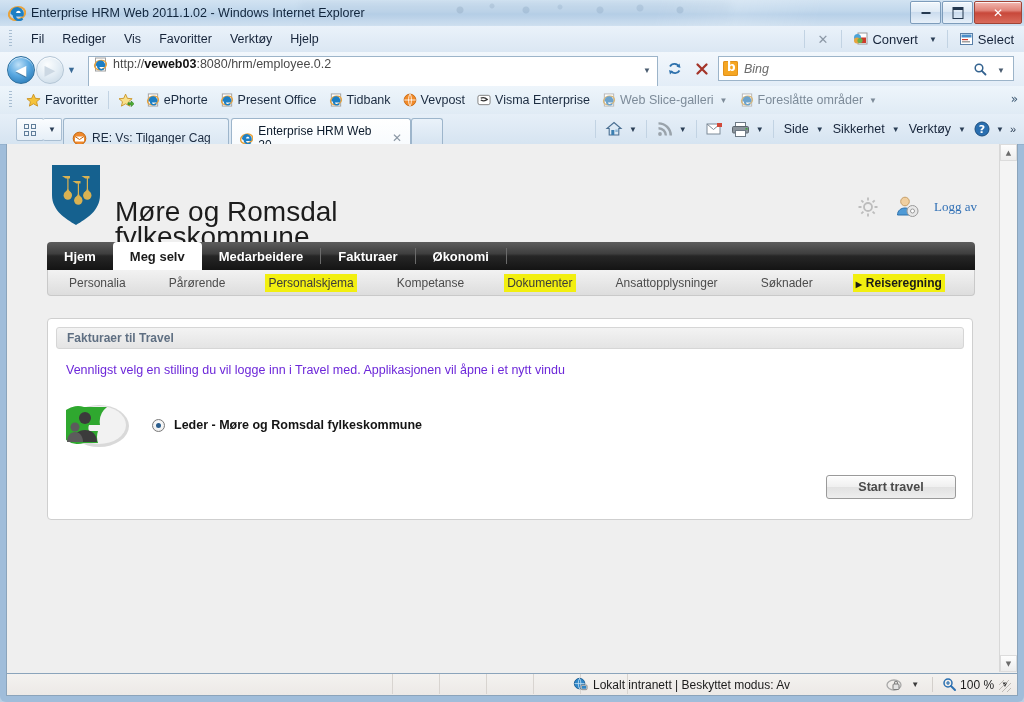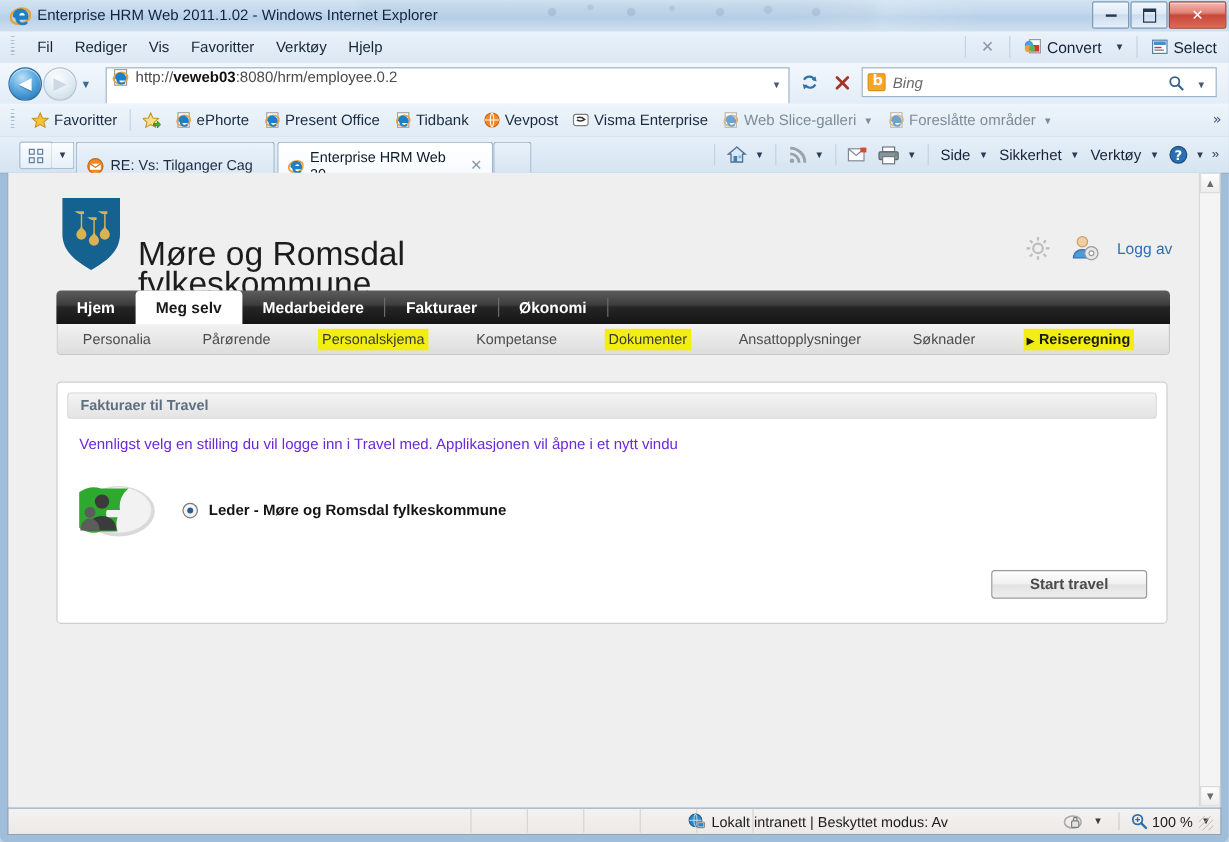--- a/index.html
+++ b/index.html
@@ -217,21 +217,21 @@
   
   .app{
     position:absolute;left:30px;top:10px;width:940px;
   }
   .brandrow{position:relative;height:88px;}
   .shield{position:absolute;left:14px;top:10px;width:50px;height:62px;}
   .brandtxt{
     position:absolute;left:78px;top:16px;
     font-size:28px;line-height:25px;color:#1c1c1c;font-weight:normal;margin-top:29px;
   }
-  .hdr-right{position:absolute;right:0;top:40px;display:flex;align-items:center;gap:14px;}
+  .hdr-right{position:absolute;right:0;top:40px;display:flex;align-items:center;gap:14px;font-family:Liberation Serif, serif;}
   .logg{font-size:13px;color:#2f6fb5;}
 
   .navstrip{position:relative;margin-left:10px;width:928px;}
   .maintabs{
     position:relative;height:28px;
     background:linear-gradient(to bottom,#5d5d5d 0%,#3e3e3e 42%,#262626 50%,#141414 100%);
     border-radius:4px 4px 0 0;
     display:flex;align-items:stretch;
   }
   .mtab{

